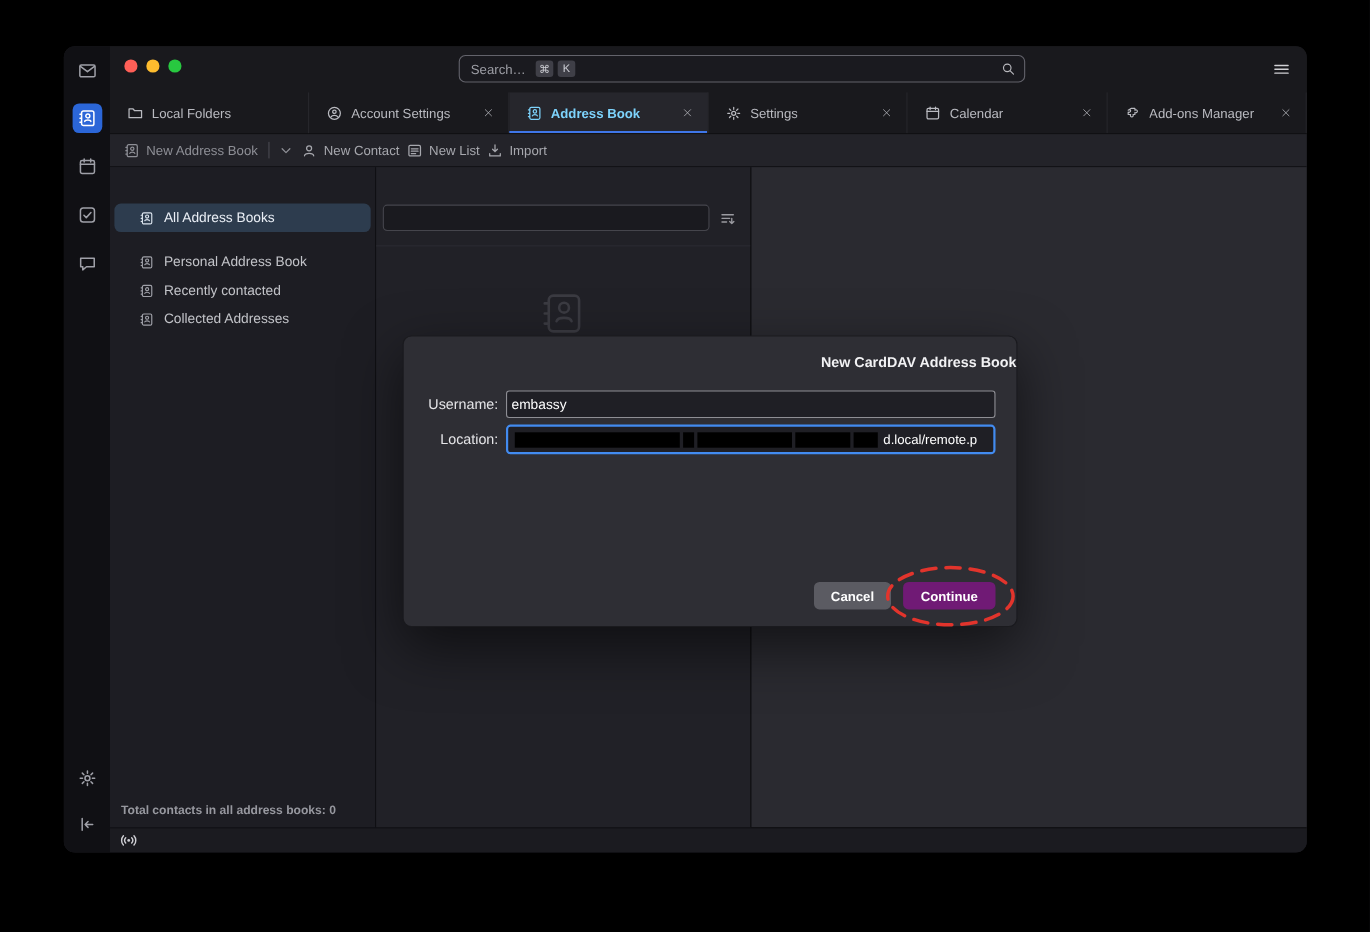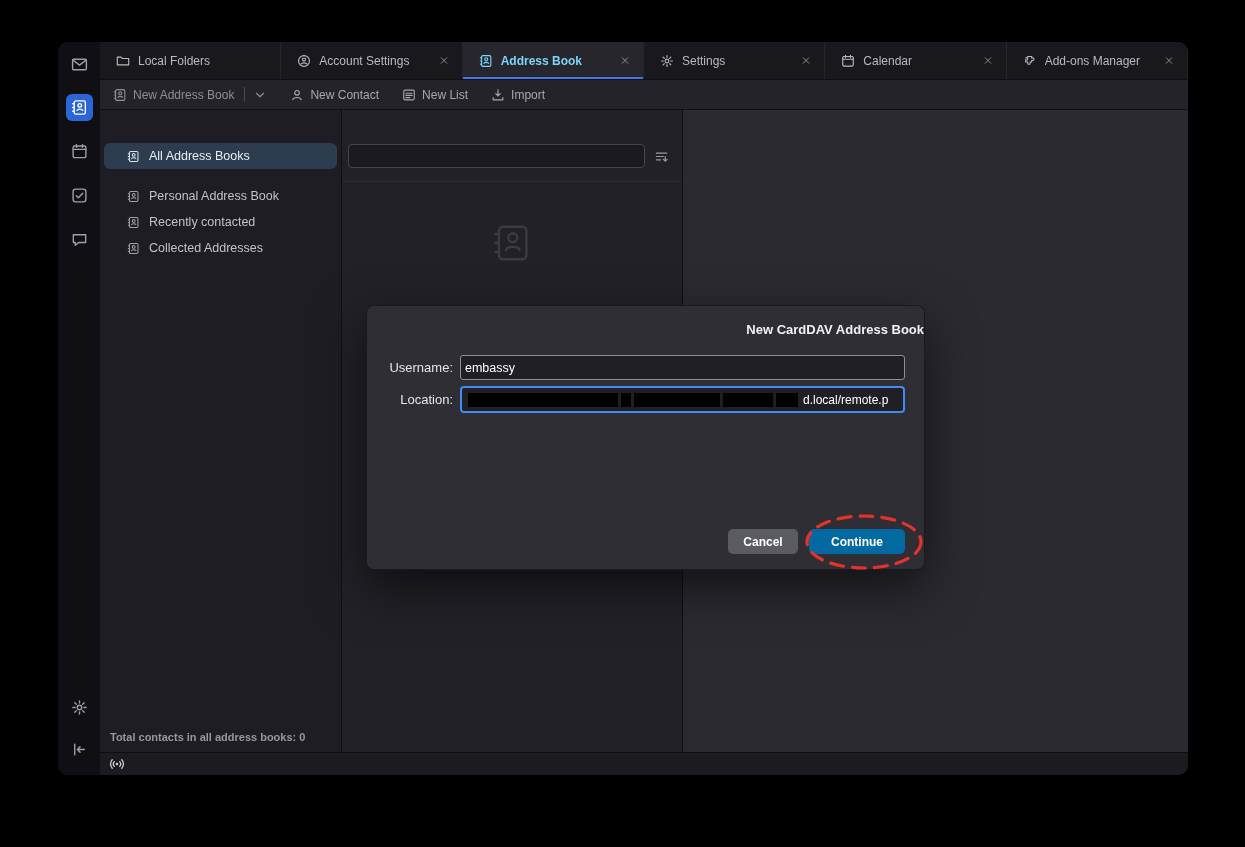--- a/index.html
+++ b/index.html
@@ -39,21 +39,21 @@
   .tabbar { height:38px; background:#19191d; display:flex; border-bottom:1px solid #101013; flex:0 0 38px; }
   .tab { flex:1 1 0; min-width:0; display:flex; align-items:center; gap:8px; padding:0 10px 0 16px;
     border-right:1px solid #26262b; color:#b9bac0; font-size:12px; cursor:pointer; position:relative; }
   .tab svg { width:14px; height:14px; flex:0 0 14px; }
   .tab .lbl { white-space:nowrap; overflow:hidden; text-overflow:ellipsis; }
   .tab .close { margin-left:auto; width:16px; height:16px; display:flex; align-items:center; justify-content:center; color:#b4b5bb; border-radius:3px; }
   .tab .close svg { width:9px; height:9px; }
   .tab.active { background:#26262c; color:#7dd3fc; font-weight:bold; box-shadow:inset 0 -2px 0 0 #3f76e8; }
 
   
-  .toolbar { height:30px; background:#232329; display:flex; align-items:center; padding-left:13px; gap:23px;
+  .toolbar { height:30px; background:#232329; display:flex; align-items:center; padding-left:13px; gap:7px;
     border-bottom:1px solid #111114; flex:0 0 30px; }
   .tbtn { display:flex; align-items:center; gap:6px; font-size:12px; color:#a7a8ae; cursor:pointer; }
   .tbtn svg { width:14px; height:14px; }
   .tbtn.dim { color:#8e8f96; }
   .tb-divider { width:1px; height:15px; background:#4a4a51; margin:0 2px 0 4px; }
 
   
   .content { flex:1; display:flex; min-height:0; }
   .ab-sidebar { width:242px; flex:0 0 242px; background:#1d1d23; border-right:1px solid #0f0f12; position:relative; padding-top:33px; }
   .ab-item { height:26px; margin:0 4px; border-radius:6px; display:flex; align-items:center; gap:9px;
@@ -88,21 +88,21 @@
     color:#fff; font-size:12.5px; padding:0 4px; outline:none; font-family:"Liberation Sans", sans-serif; }
   .loc-box { flex:1; height:27px; background:#1f1f25; border:2px solid #428bf0; border-radius:4px;
     display:flex; align-items:center; gap:3px; padding:0 6px; overflow:hidden; cursor:text; }
   .redact { height:14px; background:#000; flex:0 0 auto; }
   .r1{width:150px;} .r2{width:10px;} .r3{width:86px;} .r4{width:50px;} .r5{width:22px;}
   .loc-tail { color:#fff; font-size:12px; white-space:nowrap; margin-left:2px; }
   .dlg-buttons { position:absolute; right:19px; bottom:15px; display:flex; gap:11px; }
   .btn { height:25px; border:none; border-radius:5px; font-size:12px; font-weight:bold; color:#fff;
     display:flex; align-items:center; justify-content:center; cursor:pointer; font-family:"Liberation Sans", sans-serif; }
   .btn-cancel { width:70px; background:#5b5b62; }
-  .btn-continue { width:96px; background:#0369a1; }
+  .btn-continue { width:84px; background:#701a75; }
 
   .annotation { position:absolute; left:0; top:0; width:1245px; height:847px; pointer-events:none; z-index:6; }
 
   svg.ic { fill:none; stroke:currentColor; stroke-width:1.3; stroke-linecap:round; stroke-linejoin:round; }
 </style>
 </head>
 <body>
 
 <div class="screen">
   <div class="window">
@@ -147,20 +147,43 @@
       </div>
       <div class="space" style="margin-bottom:0">
         <svg class="ic" viewBox="0 0 16 16">
             <path d="M3.5 3v10M12.5 8H6M8.5 5.5L6 8l2.5 2.5"></path>
           </svg>
       </div>
     </div>
 
     <div class="main">
 
+      <div class="titlebar">
+        <div class="traffic">
+          <span class="tl red"></span>
+          <span class="tl yellow"></span>
+          <span class="tl green"></span>
+        </div>
+        <div class="searchbox">
+          <span>Search…</span>
+          <span class="kbd first">⌘</span>
+          <span class="kbd">K</span>
+          <span class="mag">
+            <svg class="ic" viewBox="0 0 16 16" width="13" height="13">
+                <circle cx="7" cy="7" r="4.2"></circle>
+                <path d="M10.3 10.3L14 14"></path>
+              </svg>
+          </span>
+        </div>
+        <div class="hamburger">
+          <svg class="ic" viewBox="0 0 16 16" width="16" height="16">
+              <path d="M2 4.5h12M2 8h12M2 11.5h12"></path>
+            </svg>
+        </div>
+      </div>
 
       <div class="tabbar">
         <div class="tab">
           <svg class="ic" viewBox="0 0 16 16">
               <path d="M1.5 3.5h4.2l1.4 1.6h7.4v7.4H1.5z"></path>
             </svg>
           <span class="lbl">Local Folders</span>
         </div>
         <div class="tab">
           <svg class="ic" viewBox="0 0 16 16">

